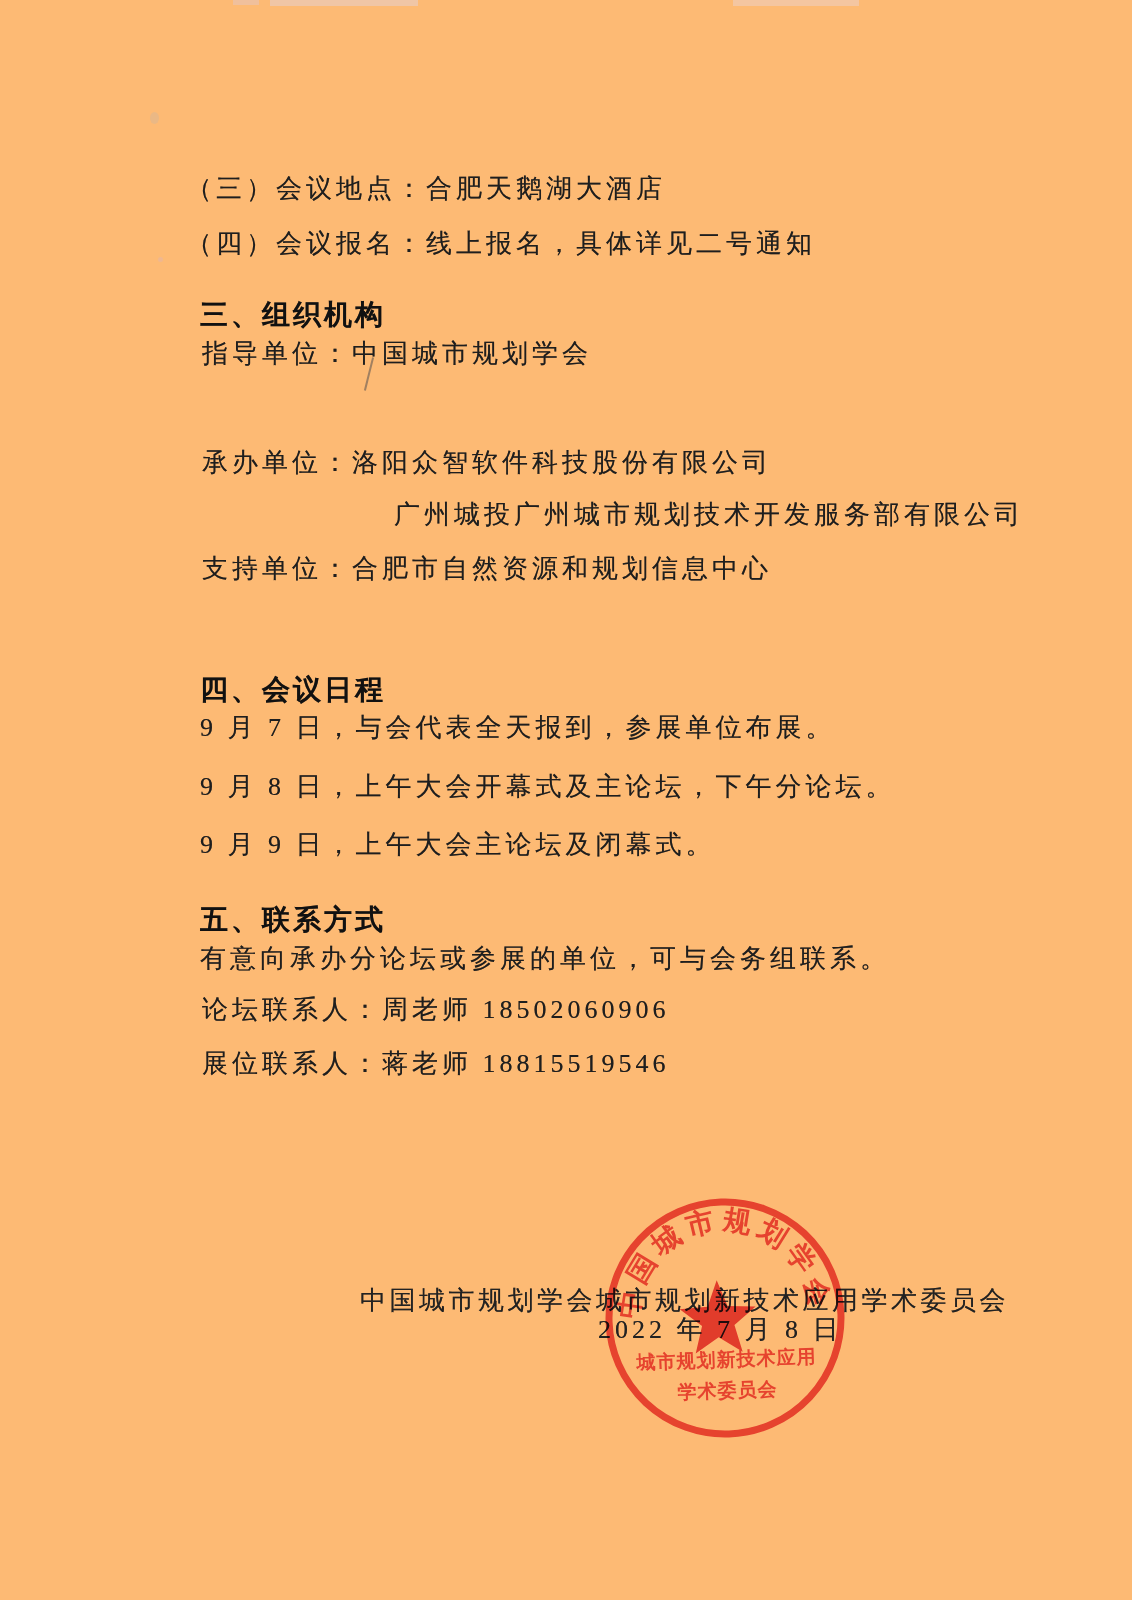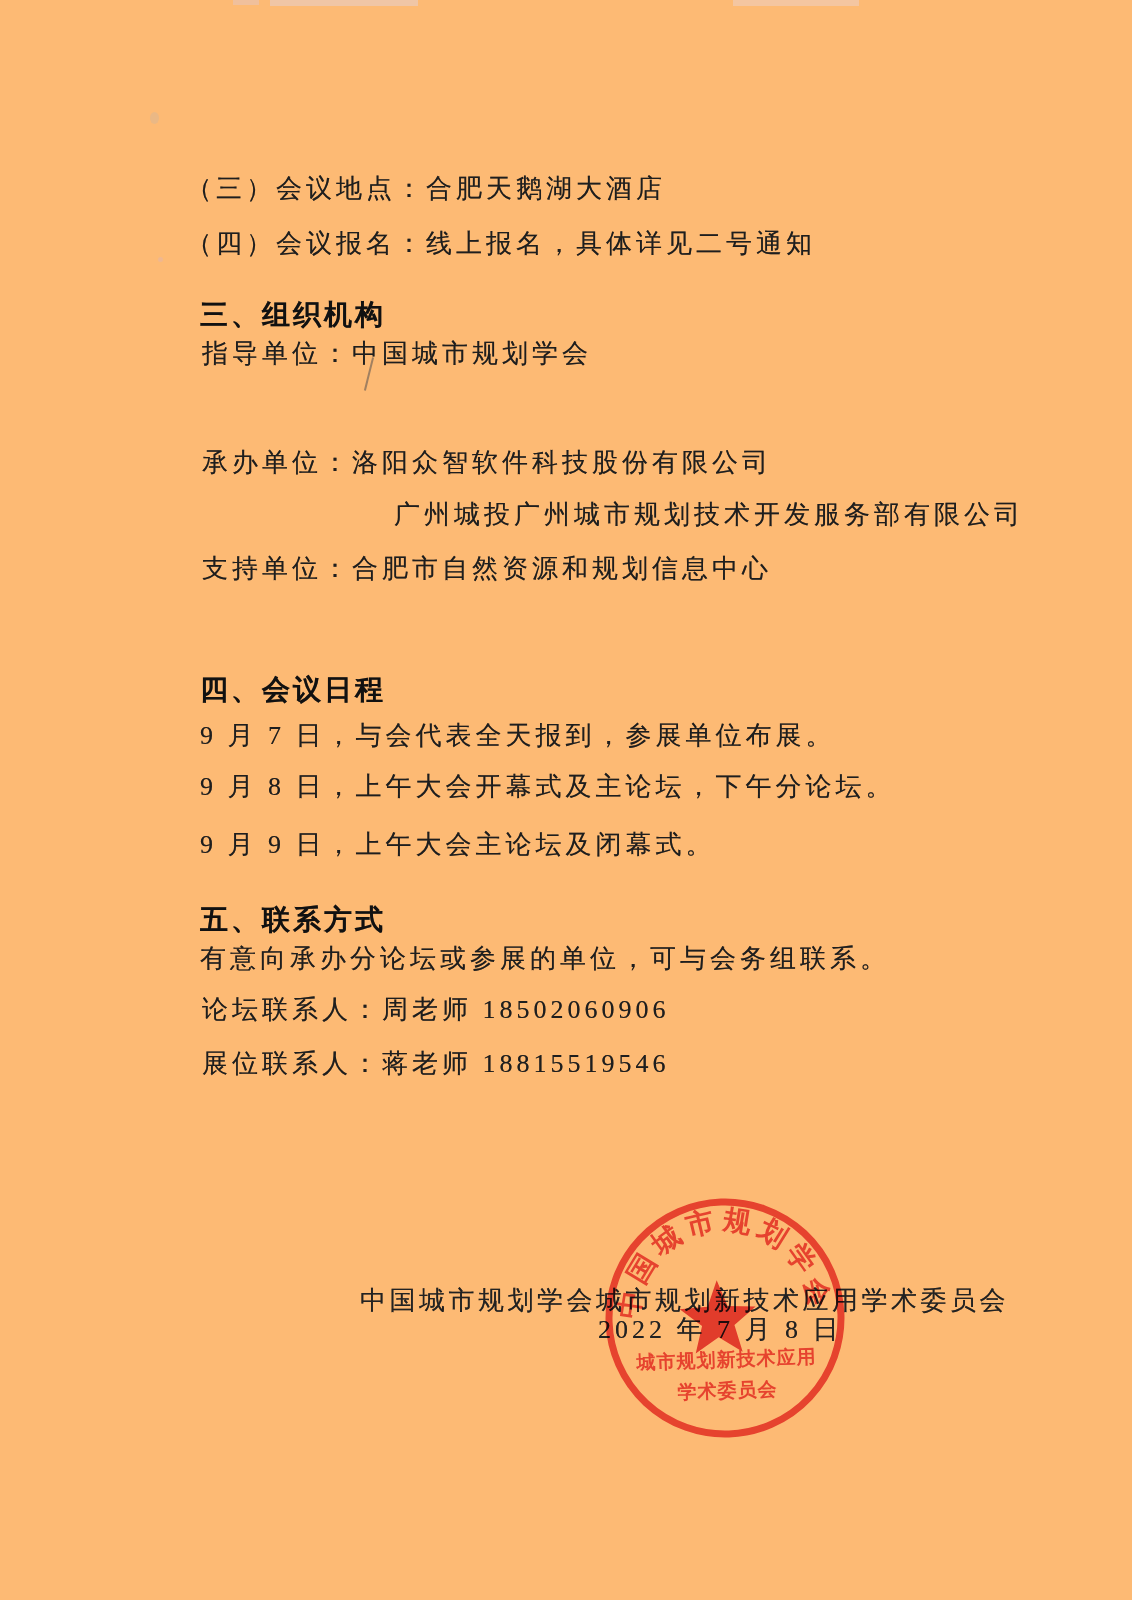--- a/index.html
+++ b/index.html
@@ -96,21 +96,21 @@
 
   <div class="line" style="left:202px; top:446px;">承办单位：洛阳众智软件科技股份有限公司</div>
 
   <div class="line" style="left:358px; top:498px;margin-left:36px;">广州城投广州城市规划技术开发服务部有限公司</div>
 
   <div class="line" style="left:202px; top:552px;">支持单位：合肥市自然资源和规划信息中心</div>
 
 
   <div class="line heading" style="left:200px; top:655px;">四、会议日程</div>
 
-  <div class="line" style="left:200px; top:711px;margin-top:8px;">9 月 7 日，与会代表全天报到，参展单位布展。</div>
+  <div class="line" style="left:200px; top:711px;">9 月 7 日，与会代表全天报到，参展单位布展。</div>
 
   <div class="line" style="left:200px; top:770px;">9 月 8 日，上午大会开幕式及主论坛，下午分论坛。</div>
 
   <div class="line" style="left:200px; top:828px;">9 月 9 日，上午大会主论坛及闭幕式。</div>
 
   <div class="line heading" style="left:200px; top:885px;">五、联系方式</div>
 
   <div class="line" style="left:200px; top:942px;">有意向承办分论坛或参展的单位，可与会务组联系。</div>
 
   <div class="line" style="left:202px; top:993px;">论坛联系人：周老师 18502060906</div>

